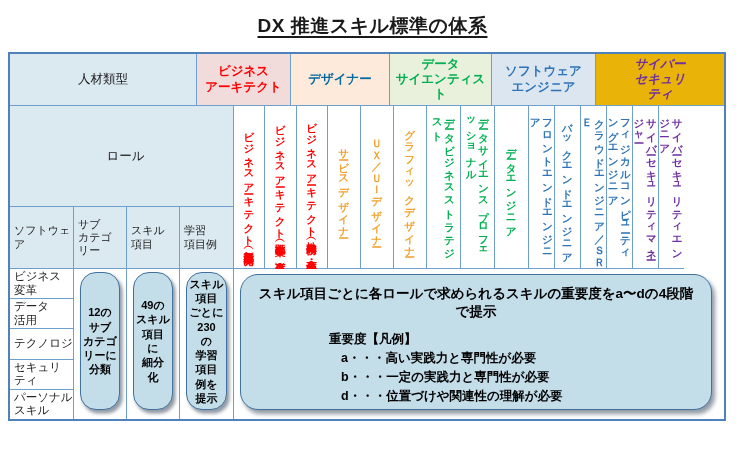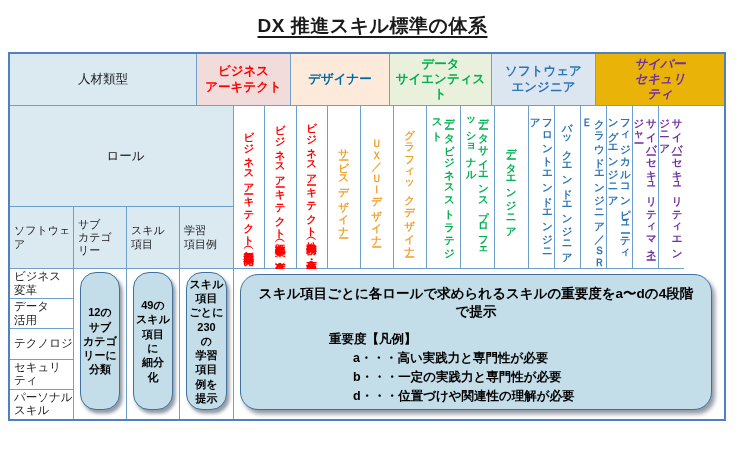--- a/index.html
+++ b/index.html
@@ -64,21 +64,21 @@
   }
   .box-area{flex:1;position:relative;background:#fff;}
   .imp-box{
     position:absolute;left:6px;top:5px;right:12px;bottom:9px;
     background:#c3dde9;border:1.5px solid #41719c;border-radius:18px;
     box-shadow:3px 4px 4px rgba(110,120,135,.75);
     padding:10px 12px 0 12px;box-sizing:border-box;color:#000;
   }
   .imp-headline{font-size:13.5px;font-weight:bold;text-align:center;}
   .imp-legend{margin:9px 0 0 76px;font-size:12.5px;font-weight:bold;line-height:1.52;}
-  .imp-item{margin-left:24px;}
+  .imp-item{margin-left:12px;}
 </style>
 </head>
 <body>
 
 <div class="diagram">
 
   <div class="page-title">
     <span>DX 推進スキル標準の体系</span>
   </div>
 

